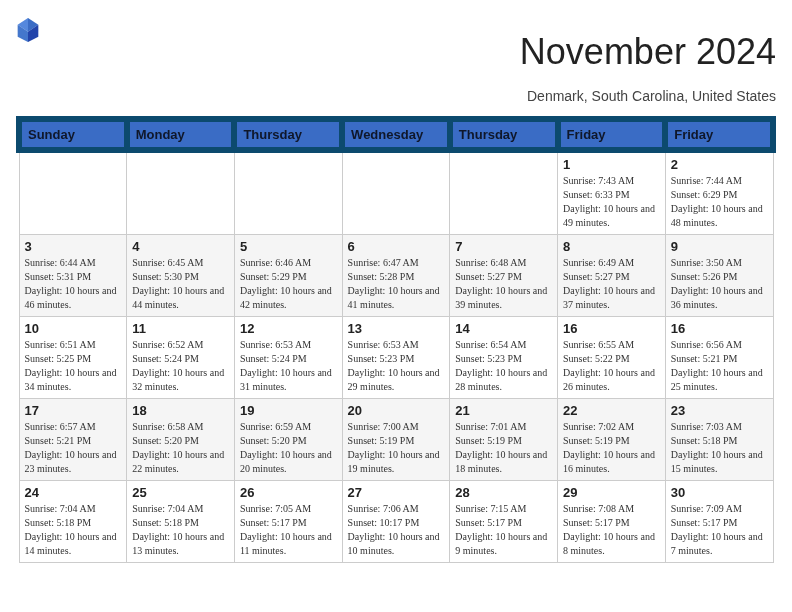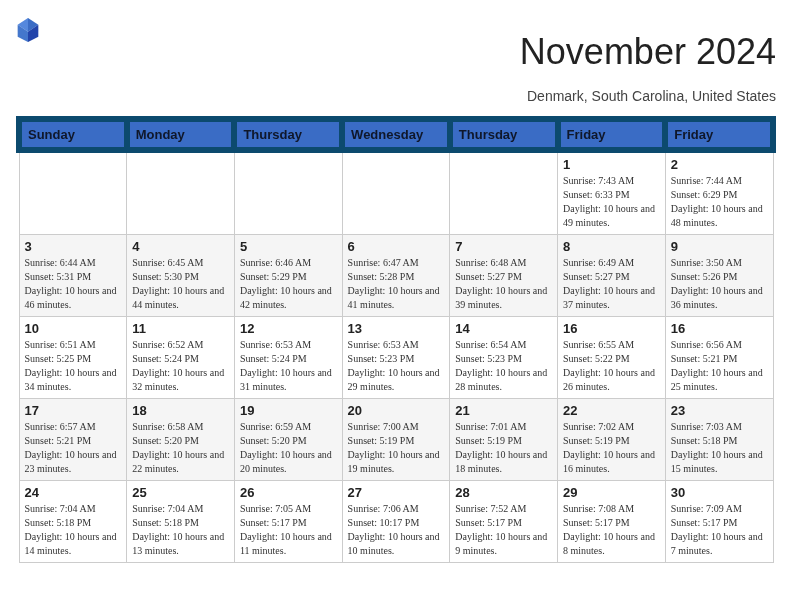--- a/index.html
+++ b/index.html
@@ -326,21 +326,21 @@
           </td>
           <td>
             <span class="day-num">27</span>
             <div class="day-info">Sunrise: 7:06 AM
 Sunset: 10:17 PM
 Daylight: 10 hours
 and 10 minutes.</div>
           </td>
           <td>
             <span class="day-num">28</span>
-            <div class="day-info">Sunrise: 7:52 AM
+            <div class="day-info">Sunrise: 7:15 AM
 Sunset: 5:17 PM
 Daylight: 10 hours
 and 9 minutes.</div>
           </td>
           <td>
             <span class="day-num">29</span>
             <div class="day-info">Sunrise: 7:08 AM
 Sunset: 5:17 PM
 Daylight: 10 hours
 and 8 minutes.</div>

